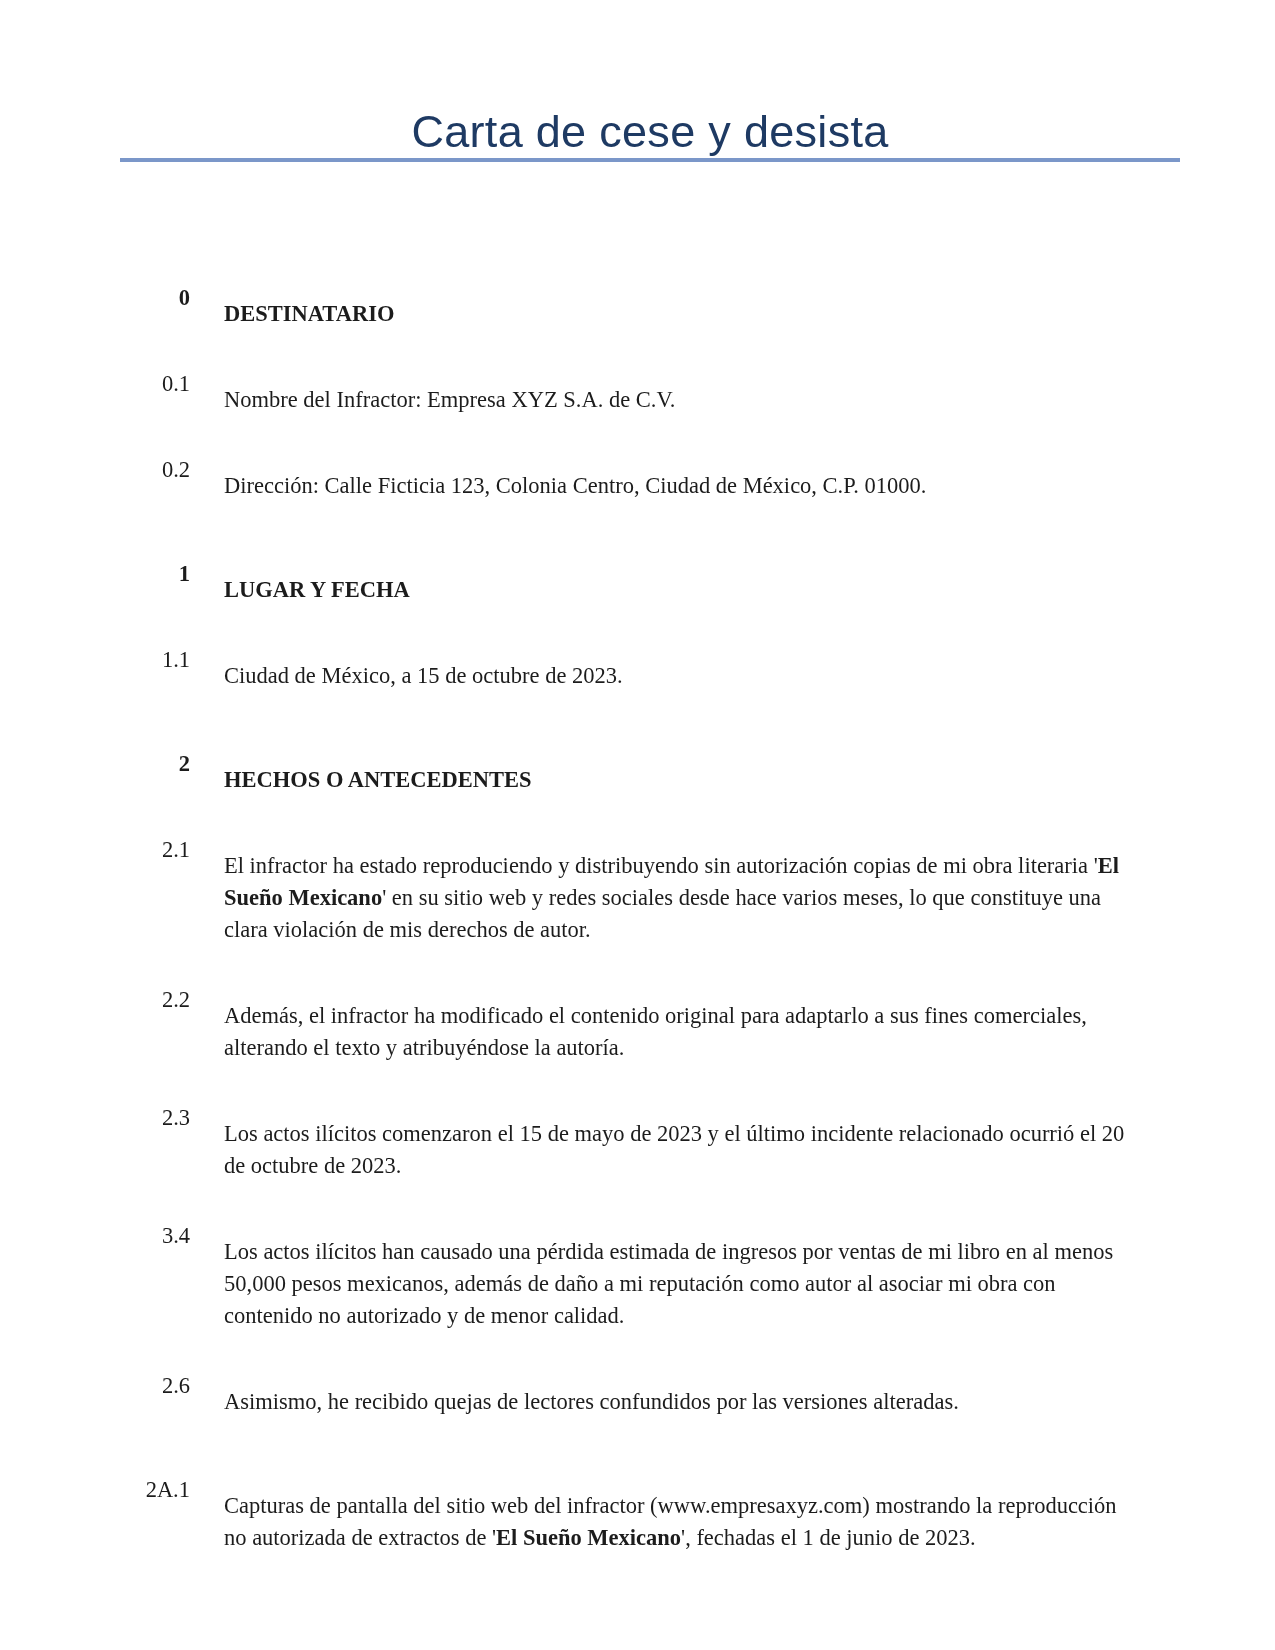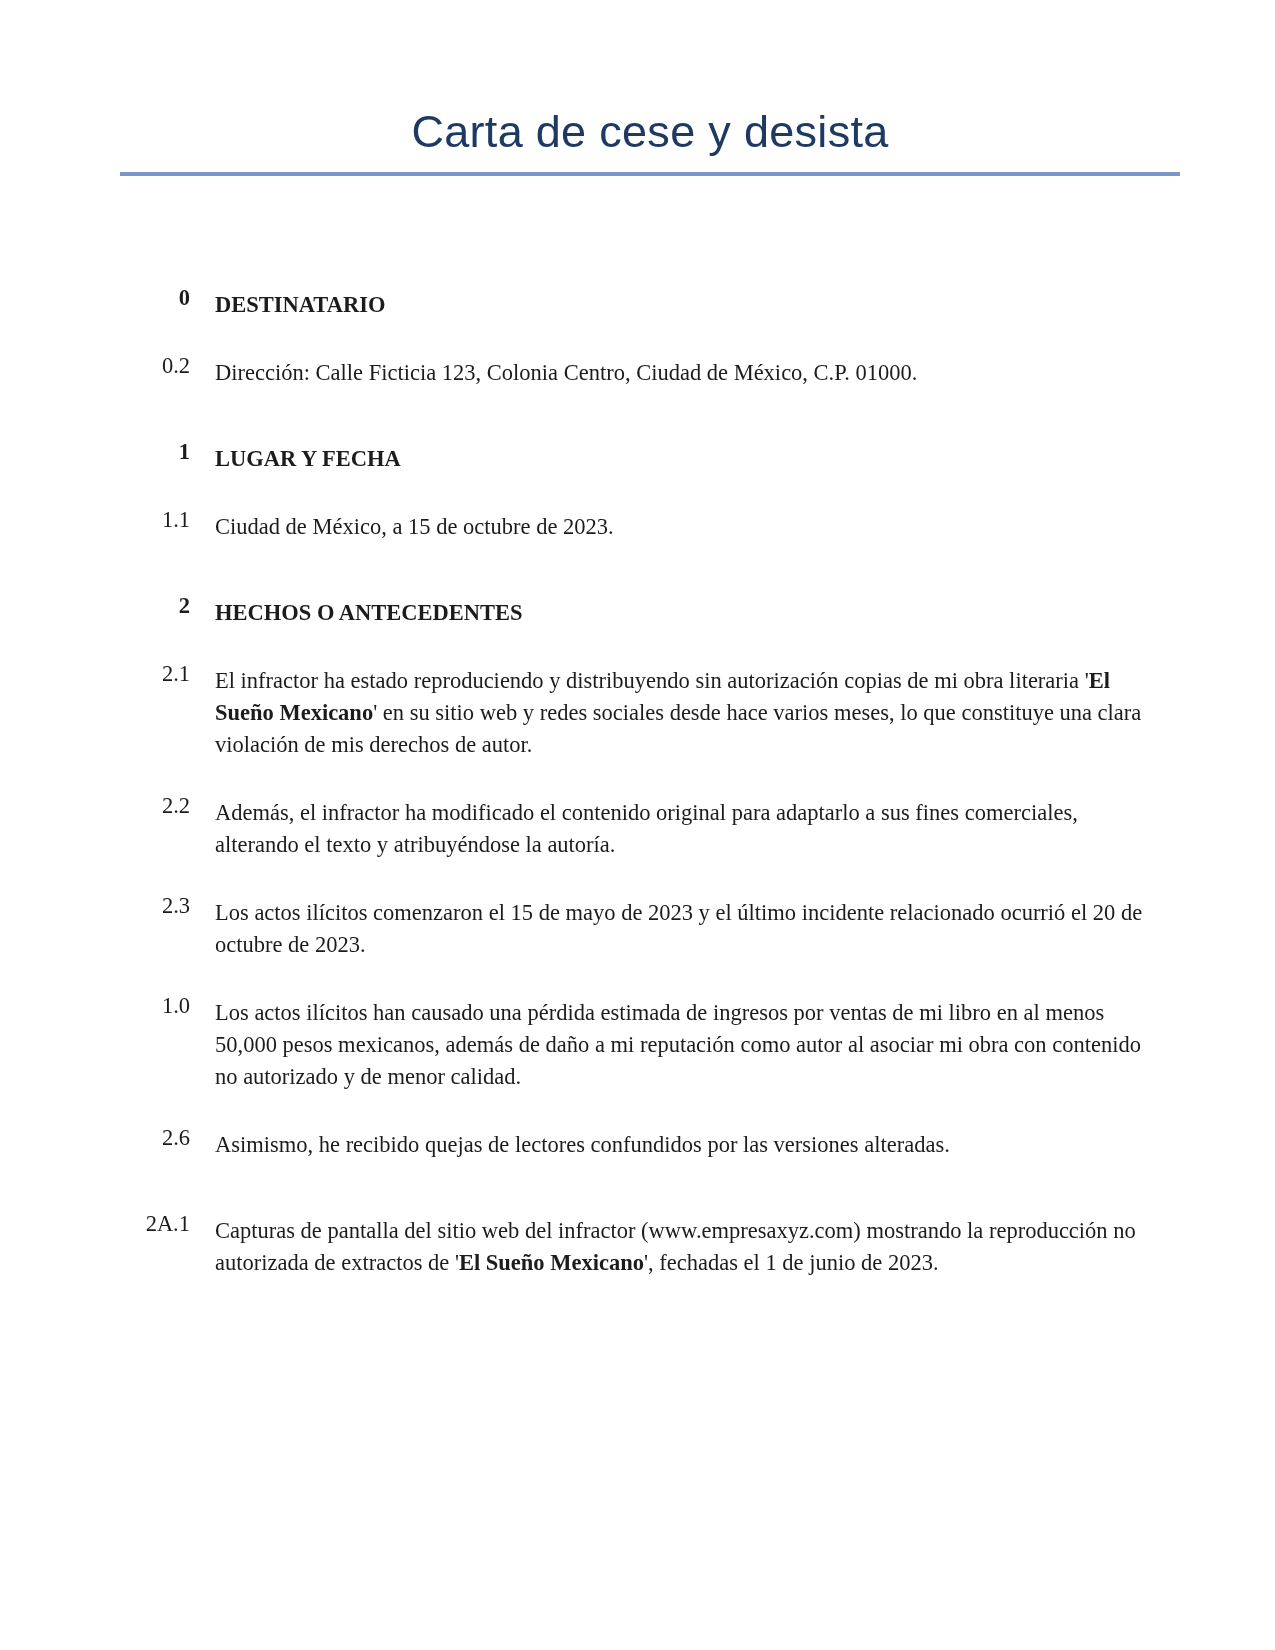--- a/index.html
+++ b/index.html
@@ -19,21 +19,21 @@
     color: var(--body_text);
     overflow: hidden;
   }
   .title-block {
     position: absolute;
     left: 120px;
     top: 106px;
     width: 1060px;
     text-align: center;
     border-bottom: 4px solid var(--rule);
-    padding-bottom: 14px;
+    padding-bottom: 0;
   }
   .title {
     margin: 0;
     font-family: "Liberation Sans", sans-serif;
     font-weight: normal;
     font-size: 45px;
     line-height: 52px;
     color: var(--title_text);
     letter-spacing: 0.3px;
   }
@@ -54,41 +54,45 @@
   }
   .num {
     flex: 0 0 70px;
     width: 70px;
     text-align: right;
     margin-right: 18px;
     white-space: nowrap;
   }
   .text {
     flex: 1;
-    margin: 7px;
+    margin: 16px;
     text-align: left;
   }
   .heading-row { font-weight: bold; }
   .bold { font-weight: bold; }
 </style>
 </head>
 <body>
 
 <div class="page">
 
   <header class="title-block">
     <h1 class="title">Carta de cese y desista</h1>
   </header>
 
   <main class="content">
 
     <section class="section">
       <div class="row heading-row">
         <span class="num">0</span>
         <p class="text">DESTINATARIO</p>
+      </div>
+      <div class="row">
+        <span class="num">0.1</span>
+        <p class="text"><span>Nombre del Infractor: Empresa XYZ S.A. de C.V.</span></p>
       </div>
       <div class="row">
         <span class="num">0.2</span>
         <p class="text"><span>Dirección: Calle Ficticia 123, Colonia Centro, Ciudad de México, C.P. 01000.</span></p>
       </div>
     </section>
 
     <section class="section">
       <div class="row heading-row">
         <span class="num">1</span>
@@ -111,21 +115,21 @@
       </div>
       <div class="row">
         <span class="num">2.2</span>
         <p class="text"><span>Además, el infractor ha modificado el contenido original para adaptarlo a sus fines comerciales, alterando el texto y atribuyéndose la autoría.</span></p>
       </div>
       <div class="row">
         <span class="num">2.3</span>
         <p class="text"><span>Los actos ilícitos comenzaron el 15 de mayo de 2023 y el último incidente relacionado ocurrió el 20 de octubre de 2023.</span></p>
       </div>
       <div class="row">
-        <span class="num">1.0</span>
+        <span class="num">3.4</span>
         <p class="text"><span>Los actos ilícitos han causado una pérdida estimada de ingresos por ventas de mi libro en al menos 50,000 pesos mexicanos, además de daño a mi reputación como autor al asociar mi obra con contenido no autorizado y de menor calidad.</span></p>
       </div>
       <div class="row">
         <span class="num">2.6</span>
         <p class="text"><span>Asimismo, he recibido quejas de lectores confundidos por las versiones alteradas.</span></p>
       </div>
     </section>
 
     <section class="section">
       <div class="row">

